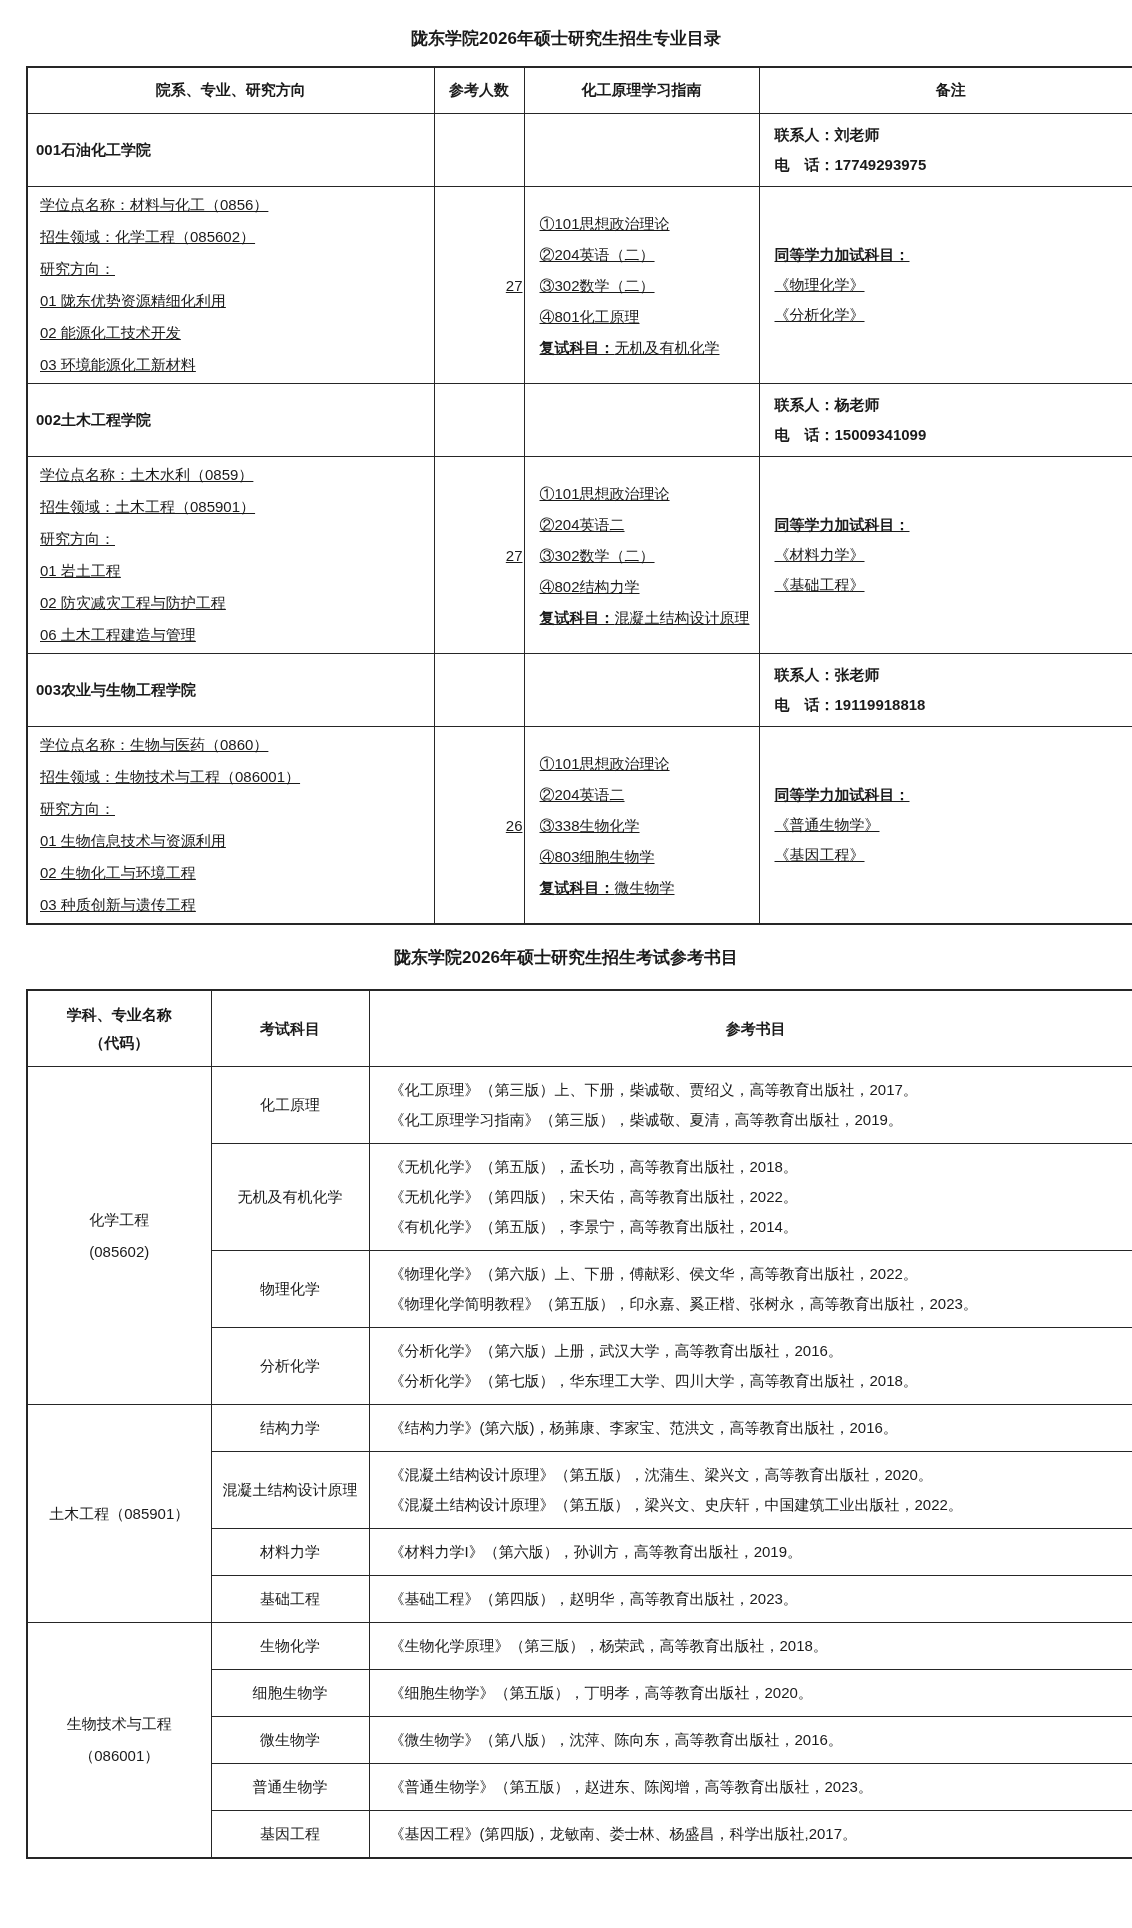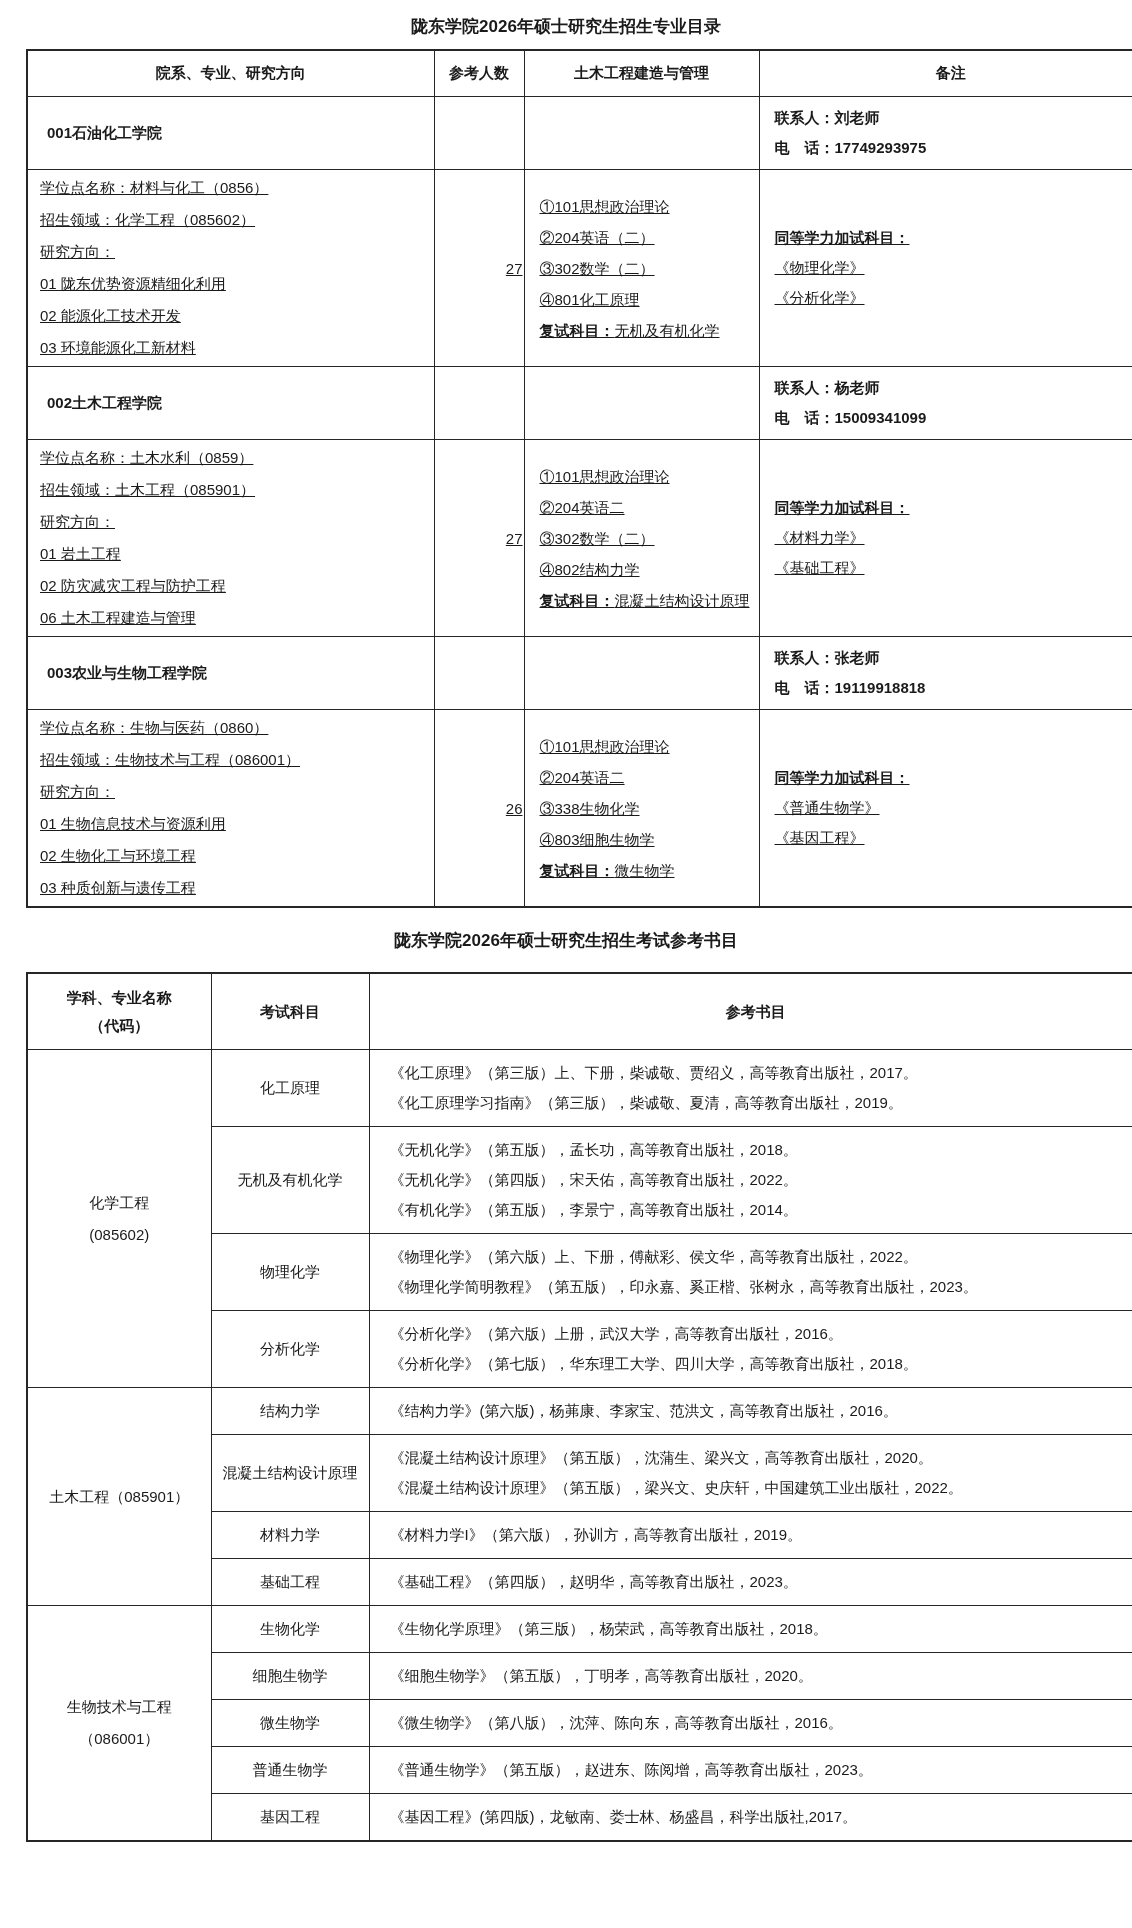--- a/index.html
+++ b/index.html
@@ -10,21 +10,21 @@
     font-size: 15px;
     -webkit-font-smoothing: antialiased;
   }
   .doc { padding: 0 8px 14px 8px; }
 
   .title {
     text-align: center;
     font-weight: bold;
     font-size: 17px;
     line-height: 22px;
-    margin: 4px;
+    margin: 16px;
   }
   .title-1 { padding-top: 12px; }
   .title-2 { margin-top: 22px; }
 
   
   .info { position: relative; height: 70px; margin-top: 14px; }
   .info-line { position: absolute; white-space: nowrap; line-height: 20px; }
   .il1 { top: 6px; }
   .il2 { top: 40px; }
   .seg-a { left: 0; }
@@ -36,21 +36,21 @@
   table { border-collapse: collapse; table-layout: fixed; width: 1116px; margin: 18px; }
   table.t1 { margin-top: 11px; }
   table.t2 { margin-top: 20px; }
   .t1, .t2 { border: 2px solid #262626; }
   .t1 td, .t1 th, .t2 td, .t2 th { border: 1px solid #262626; overflow: hidden; }
 
   .t1 th { height: 43px; font-weight: bold; font-size: 15px; text-align: center; vertical-align: middle; }
   .t2 th { height: 73px; font-weight: bold; font-size: 15px; text-align: center; vertical-align: middle; line-height: 28px; }
 
   tr.college-row td { height: 70px; vertical-align: middle; }
-  td.c-name { text-align: left; padding-left: 19px; font-weight: bold; }
+  td.c-name { text-align: left; padding-left: 8px; font-weight: bold; }
   td.c-remark { text-align: left; padding-left: 15px; font-weight: bold; line-height: 30px; }
 
   tr.detail-row td { vertical-align: middle; text-decoration: underline; }
   td.d-program { padding: 2px 8px 2px 12px; line-height: 32px; }
   td.d-count { text-align: right; }
   td.d-subjects { padding: 4px 6px 4px 15px; line-height: 31px; }
   td.d-remark { padding: 4px 6px 4px 15px; line-height: 30px; }
   .b { font-weight: bold; }
 
   .note { margin-top: 16px; line-height: 20px; }
@@ -72,21 +72,21 @@
     <colgroup>
       <col style="width:407px">
         <col style="width:90px">
         <col style="width:235px">
         <col style="width:384px">
     </colgroup>
     <thead>
       <tr>
         <th>院系、专业、研究方向</th>
         <th>参考人数</th>
-        <th>土木工程建造与管理</th>
+        <th>化工原理学习指南</th>
         <th>备注</th>
       </tr>
     </thead>
     <tbody>
         <tr class="college-row">
           <td class="c-name">001石油化工学院</td>
           <td></td>
           <td></td>
           <td class="c-remark">
             <div>联系人：刘老师</div>

